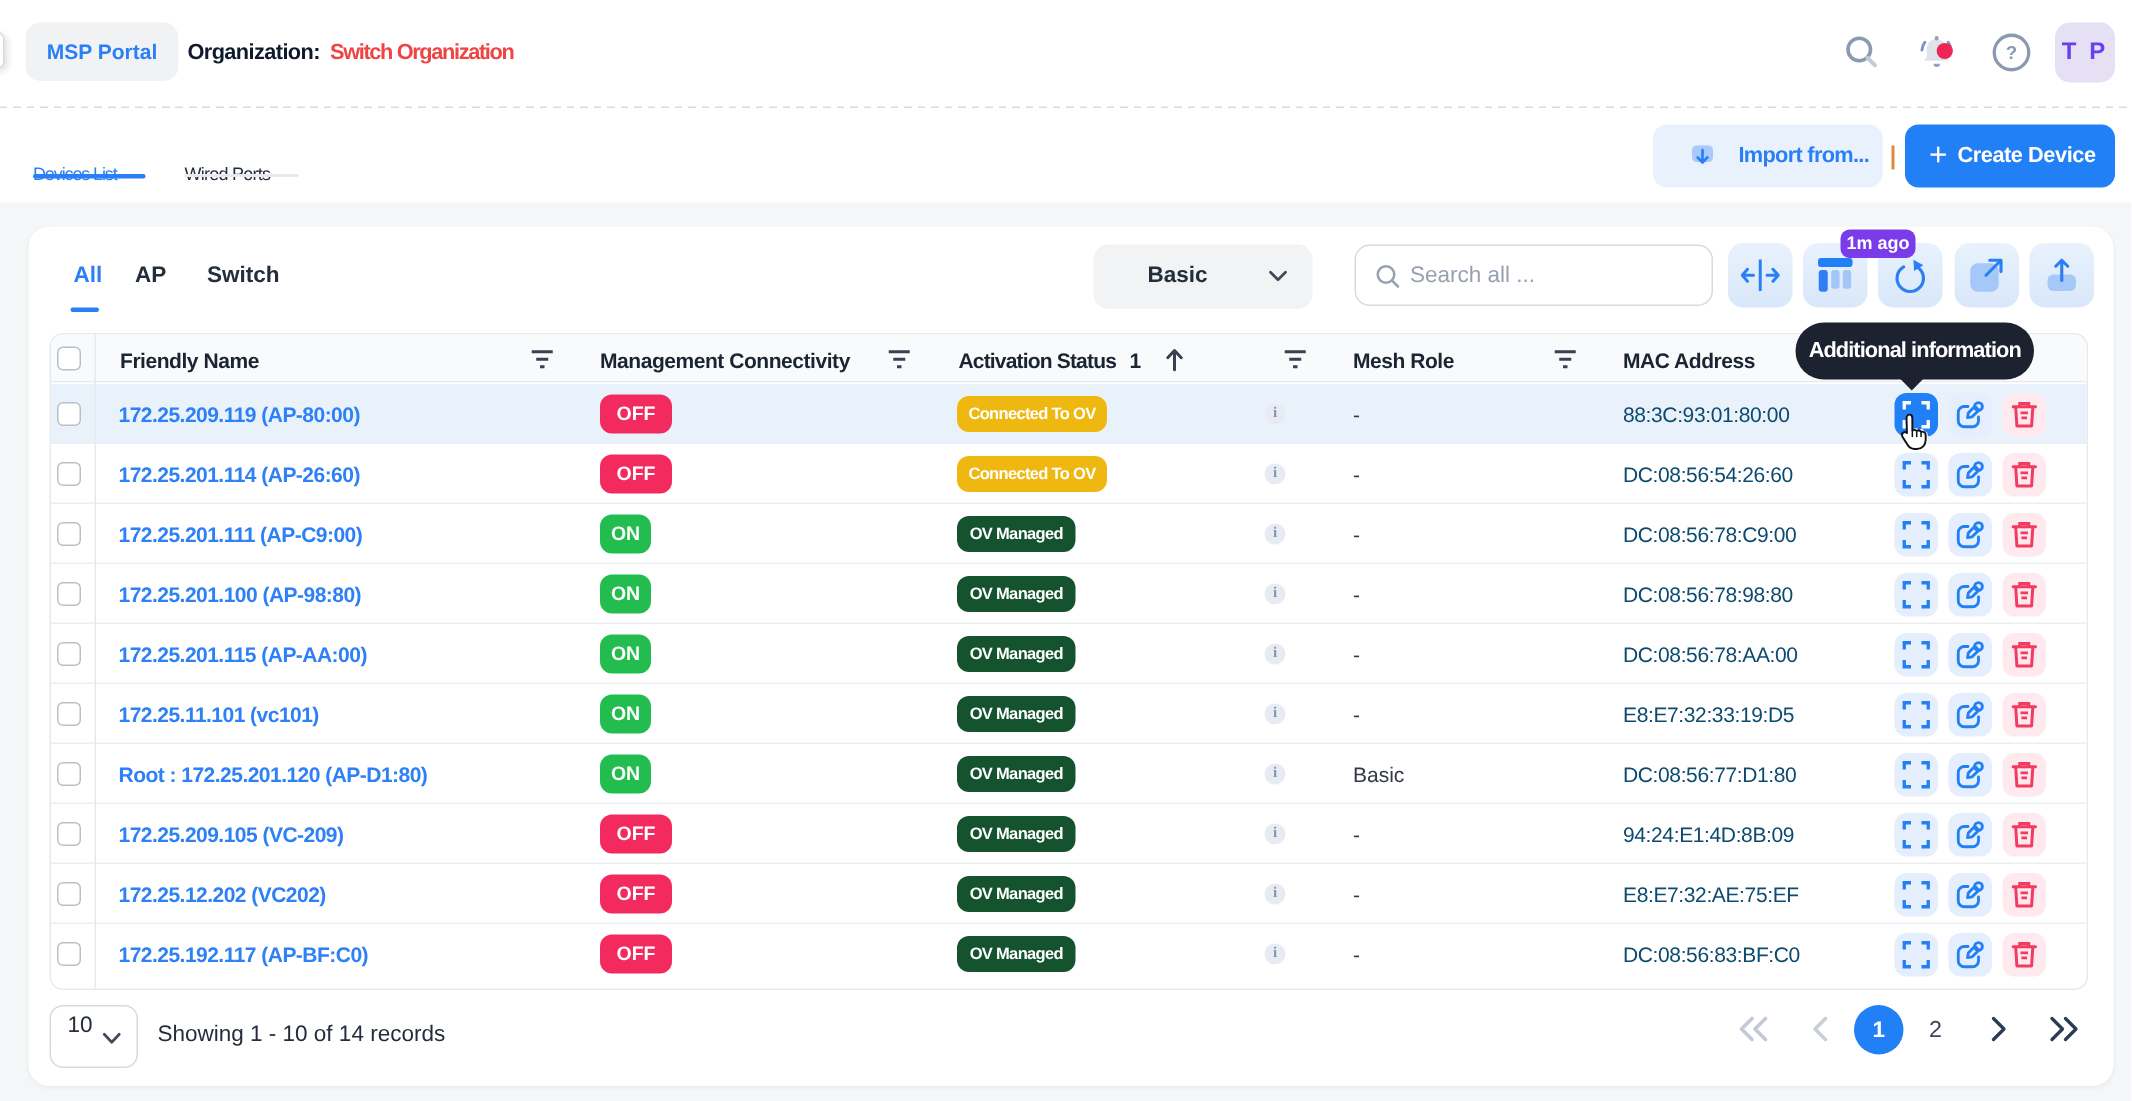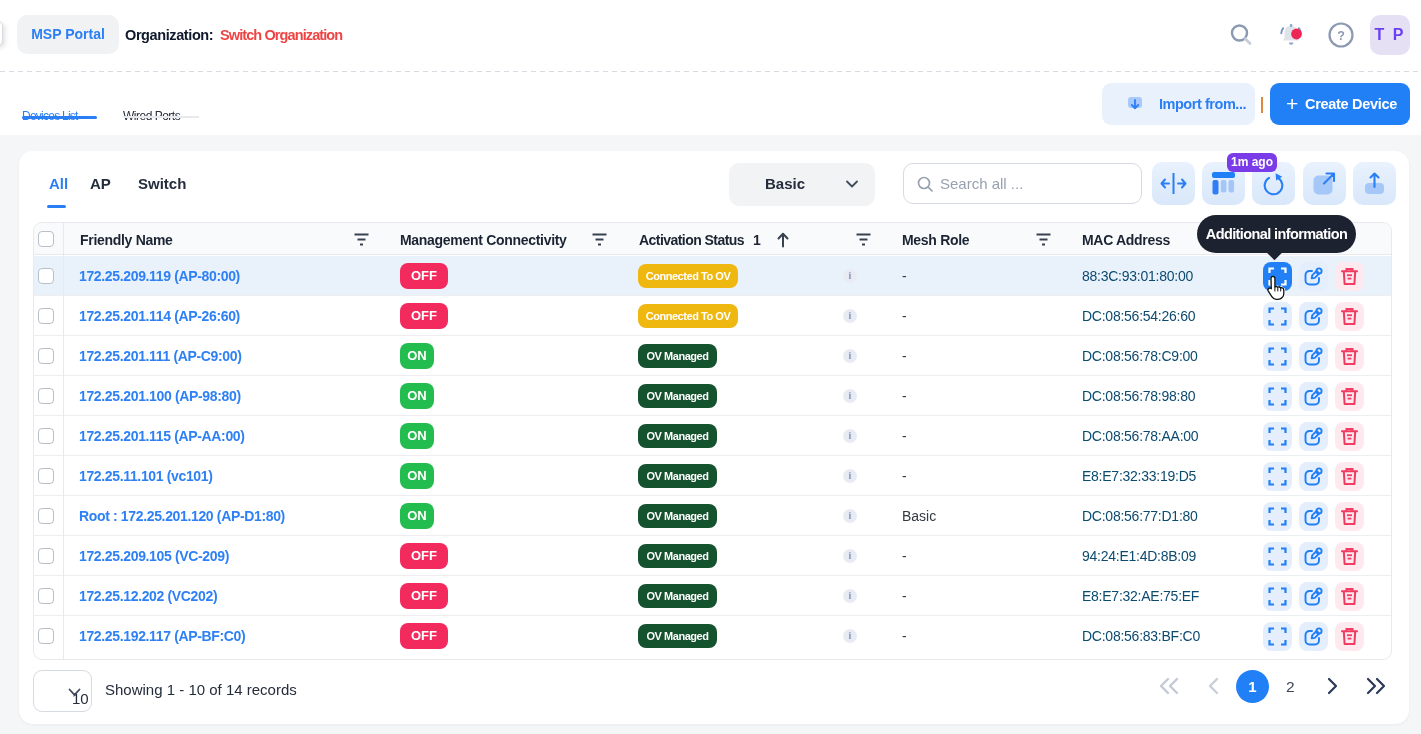--- a/index.html
+++ b/index.html
@@ -71,21 +71,21 @@
 .mesh { position:absolute; left:868px; top:12px; font-size:14px; color:#333a45; }
 .mac  { position:absolute; left:1048px; top:12px; font-size:14px; letter-spacing:-0.25px; color:#0c4a6e; }
 .act { position:absolute; top:6px; width:29px; height:29px; border-radius:8px; }
 .act.a1 { left:1229px; background:#e4eefc; }
 .act.a1.sel { background:#2180f6; }
 .act.a2 { left:1265px; background:#e4eefc; }
 .act.a3 { left:1301px; background:#fde9ee; }
 
 
 #pagesel { position:absolute; left:14px; top:519px; width:59px; height:42px; border:1px solid #d6dae1; border-radius:9px; background:#fff; }
-#pagesel span { position:absolute; left:11px; top:19px; font-size:15px; color:#242d3c;margin-left:27px; }
+#pagesel span { position:absolute; left:11px; top:4px; font-size:15px; color:#242d3c; }
 #showing { position:absolute; left:86px; top:530px; font-size:15px; color:#242d3c; }
 .pgi { position:absolute; top:519px; font-size:22px; color:#c3cad6; }
 #pg1 { position:absolute; left:1217px; top:519px; width:33px; height:33px; background:#2180f6; border-radius:50%; color:#fff; font-size:15px; font-weight:700; text-align:center; line-height:33px; }
 #pg2 { position:absolute; left:1267px; top:527px; font-size:15.5px; color:#3b4659; }
 
 
 #tooltip { position:absolute; left:1197px; top:215px; width:159px; height:38px; background:#1d2230; border-radius:19px; color:#fff; font-size:14.5px; font-weight:600; letter-spacing:-0.6px; text-align:center; line-height:38px; z-index:10; }
 #tooltip::after { content:""; position:absolute; left:72px; bottom:-5px; width:11px; height:11px; background:#1d2230; transform:rotate(45deg); }
 </style>
 </head>

